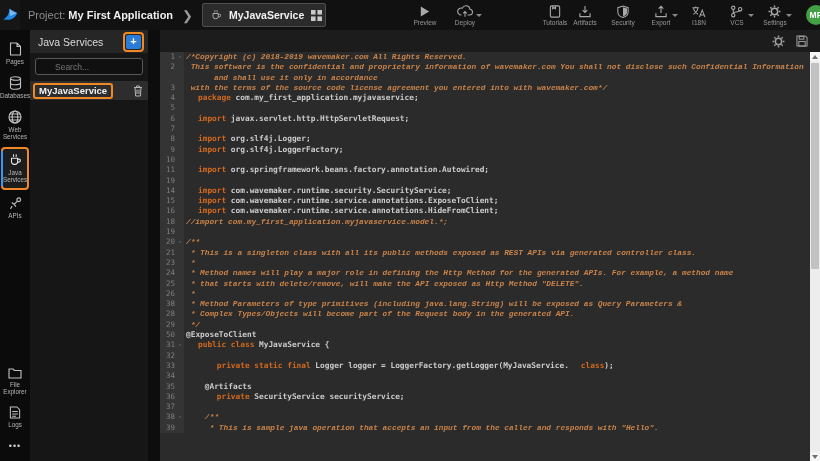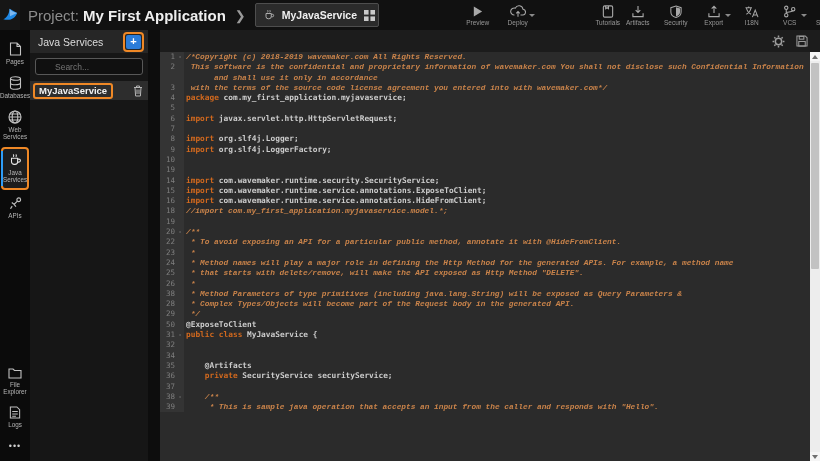--- a/index.html
+++ b/index.html
@@ -1,20 +1,20 @@
 <!DOCTYPE html>
 <html><head>
 <meta charset="utf-8">
 <style>
   html,body{margin:0;padding:0;width:820px;height:461px;overflow:hidden;background:#000;
     font-family:"Liberation Sans",sans-serif;-webkit-font-smoothing:antialiased;}
   
   .topbar{position:absolute;left:0;top:0;width:820px;height:30px;background:#111;display:flex;align-items:center;}
   .logo{width:32px;height:30px;display:flex;align-items:center;justify-content:center;background:#161616;}
-  .project{margin-left:8px;font-size:15px;white-space:nowrap;}
+  .project{margin-left:8px;font-size:11px;white-space:nowrap;}
   .project .plabel{color:#8d8d8d;}
   .project .pname{color:#efefef;font-weight:bold;}
   .chev{color:#9a9a9a;font-size:13px;margin:0 9px;}
   .tab{height:22px;display:flex;align-items:center;background:#2b2b2b;border:1px solid #4e4e4e;border-radius:2px;padding:0 7px;gap:7px;min-width:108px;}
   .tab .tname{color:#f0f0f0;font-size:10.5px;font-weight:bold;flex:1;text-align:center;}
   .tbact{display:flex;flex-direction:column;align-items:center;justify-content:center;color:#989898;font-size:6.5px;min-width:30px;gap:1px;cursor:pointer;position:relative;}
   .tbact svg{display:block;}
   .caret{width:0;height:0;border-left:3px solid transparent;border-right:3px solid transparent;border-top:3px solid #8a8a8a;position:absolute;right:-2px;top:9px;}
   .leftacts{display:flex;margin-left:84px;gap:10px;}
   .tut{margin-left:50px;}
@@ -41,21 +41,21 @@
   .svcrow .spacer{flex:1;}
   
   .editorwrap{position:absolute;left:148px;top:30px;right:0;bottom:0;background:#0d0d0d;}
   .editor-header{position:absolute;left:12px;right:0;top:0;height:22px;background:#1c1c1c;display:flex;align-items:center;justify-content:flex-end;gap:11px;padding-right:12px;box-sizing:border-box;}
   .editor-body{position:absolute;left:12px;top:22px;right:10px;bottom:0;background:#2b2b2b;overflow:hidden;}
   .crow{display:flex;}
   .cnum{flex:none;width:15px;background:#343434;color:#7e7e7e;text-align:right;font:7.5px/10.3px "DejaVu Sans Mono",monospace;padding-right:1px;}
   .cfold{flex:none;width:8px;background:#343434;color:#9d9d9d;font:7px/10.3px "DejaVu Sans Mono",monospace;text-align:center;cursor:pointer;}
   .ccode{flex:1;font:700 7.8px/10.3px "DejaVu Sans Mono",monospace;white-space:pre-wrap;word-break:break-word;color:#cccccc;padding-left:30px;text-indent:-28px;min-height:10.3px;}
   .tk-cm{color:#c9834a;font-style:italic;font-family:Liberation Mono, monospace;}
-  .tk-kw{color:#d2691e;}
+  .tk-kw{color:#d2691e;margin-left:12px;}
   .tk-pl{color:#cccccc;}
   
   .vscroll{position:absolute;right:0;top:22px;bottom:0;width:10px;background:#ededed;}
   .varrow{position:absolute;left:0;width:10px;height:9px;display:flex;align-items:center;justify-content:center;background:#f5f5f5;cursor:pointer;}
   .varrow.up{top:0;}
   .varrow.down{bottom:0;}
   .tri-up{width:0;height:0;border-left:3px solid transparent;border-right:3px solid transparent;border-bottom:4px solid #6f6f6f;}
   .tri-down{width:0;height:0;border-left:3px solid transparent;border-right:3px solid transparent;border-top:4px solid #6f6f6f;}
   .vthumb{position:absolute;left:1px;width:8px;top:11px;height:206px;background:#c2c2c2;border-radius:1px;cursor:pointer;}
   .icon{display:inline-flex;}
@@ -311,20 +311,25 @@
           <span class="cnum">9</span>
           <span class="cfold"></span>
           <span class="ccode"><span class="tk-kw">import</span><span class="tk-pl"> org.slf4j.LoggerFactory;</span></span>
         </div>
         <div class="crow">
           <span class="cnum">10</span>
           <span class="cfold"></span>
           <span class="ccode"></span>
         </div>
         <div class="crow">
+          <span class="cnum">11</span>
+          <span class="cfold"></span>
+          <span class="ccode"><span class="tk-kw">import</span><span class="tk-pl"> org.springframework.beans.factory.annotation.Autowired;</span></span>
+        </div>
+        <div class="crow">
           <span class="cnum">19</span>
           <span class="cfold"></span>
           <span class="ccode"></span>
         </div>
         <div class="crow">
           <span class="cnum">14</span>
           <span class="cfold"></span>
           <span class="ccode"><span class="tk-kw">import</span><span class="tk-pl"> com.wavemaker.runtime.security.SecurityService;</span></span>
         </div>
         <div class="crow">
@@ -346,23 +351,23 @@
           <span class="cnum">19</span>
           <span class="cfold"></span>
           <span class="ccode"></span>
         </div>
         <div class="crow">
           <span class="cnum">20</span>
           <span class="cfold">-</span>
           <span class="ccode"><span class="tk-cm">/**</span></span>
         </div>
         <div class="crow">
-          <span class="cnum">22</span>
-          <span class="cfold"></span>
-          <span class="ccode"><span class="tk-cm"> * To avoid exposing an API for a particular public method, annotate it with @HideFromClient.</span></span>
+          <span class="cnum">21</span>
+          <span class="cfold"></span>
+          <span class="ccode"><span class="tk-cm"> * This is a singleton class with all its public methods exposed as REST APIs via generated controller class.</span></span>
         </div>
         <div class="crow">
           <span class="cnum">23</span>
           <span class="cfold"></span>
           <span class="ccode"><span class="tk-cm"> *</span></span>
         </div>
         <div class="crow">
           <span class="cnum">24</span>
           <span class="cfold"></span>
           <span class="ccode"><span class="tk-cm"> * Method names will play a major role in defining the Http Method for the generated APIs. For example, a method name</span></span>
@@ -399,20 +404,25 @@
         </div>
         <div class="crow">
           <span class="cnum">31</span>
           <span class="cfold">-</span>
           <span class="ccode"><span class="tk-kw">public class</span><span class="tk-pl"> MyJavaService {</span></span>
         </div>
         <div class="crow">
           <span class="cnum">32</span>
           <span class="cfold"></span>
           <span class="ccode"></span>
+        </div>
+        <div class="crow">
+          <span class="cnum">33</span>
+          <span class="cfold"></span>
+          <span class="ccode"><span class="tk-pl">    </span><span class="tk-kw">private static final</span><span class="tk-pl"> Logger logger = LoggerFactory.getLogger(MyJavaService.</span><span class="tk-kw">class</span><span class="tk-pl">);</span></span>
         </div>
         <div class="crow">
           <span class="cnum">34</span>
           <span class="cfold"></span>
           <span class="ccode"></span>
         </div>
         <div class="crow">
           <span class="cnum">35</span>
           <span class="cfold"></span>
           <span class="ccode"><span class="tk-pl">    @Artifacts</span></span>

